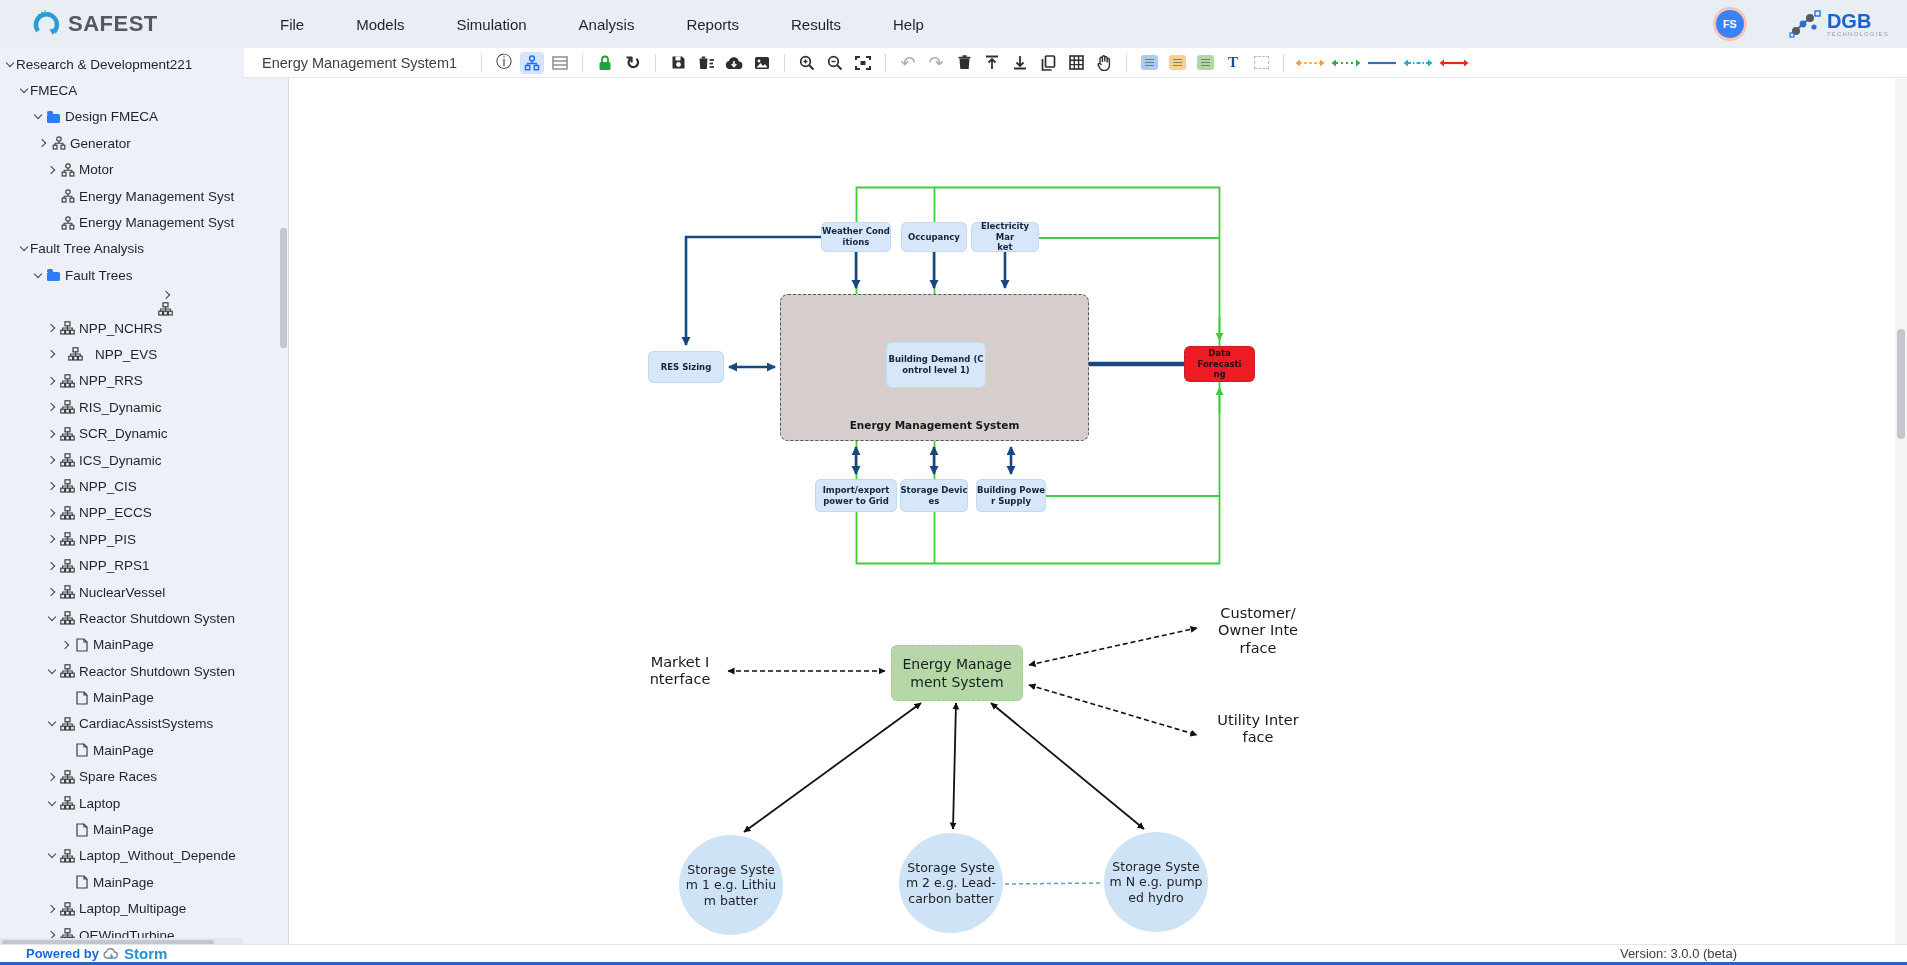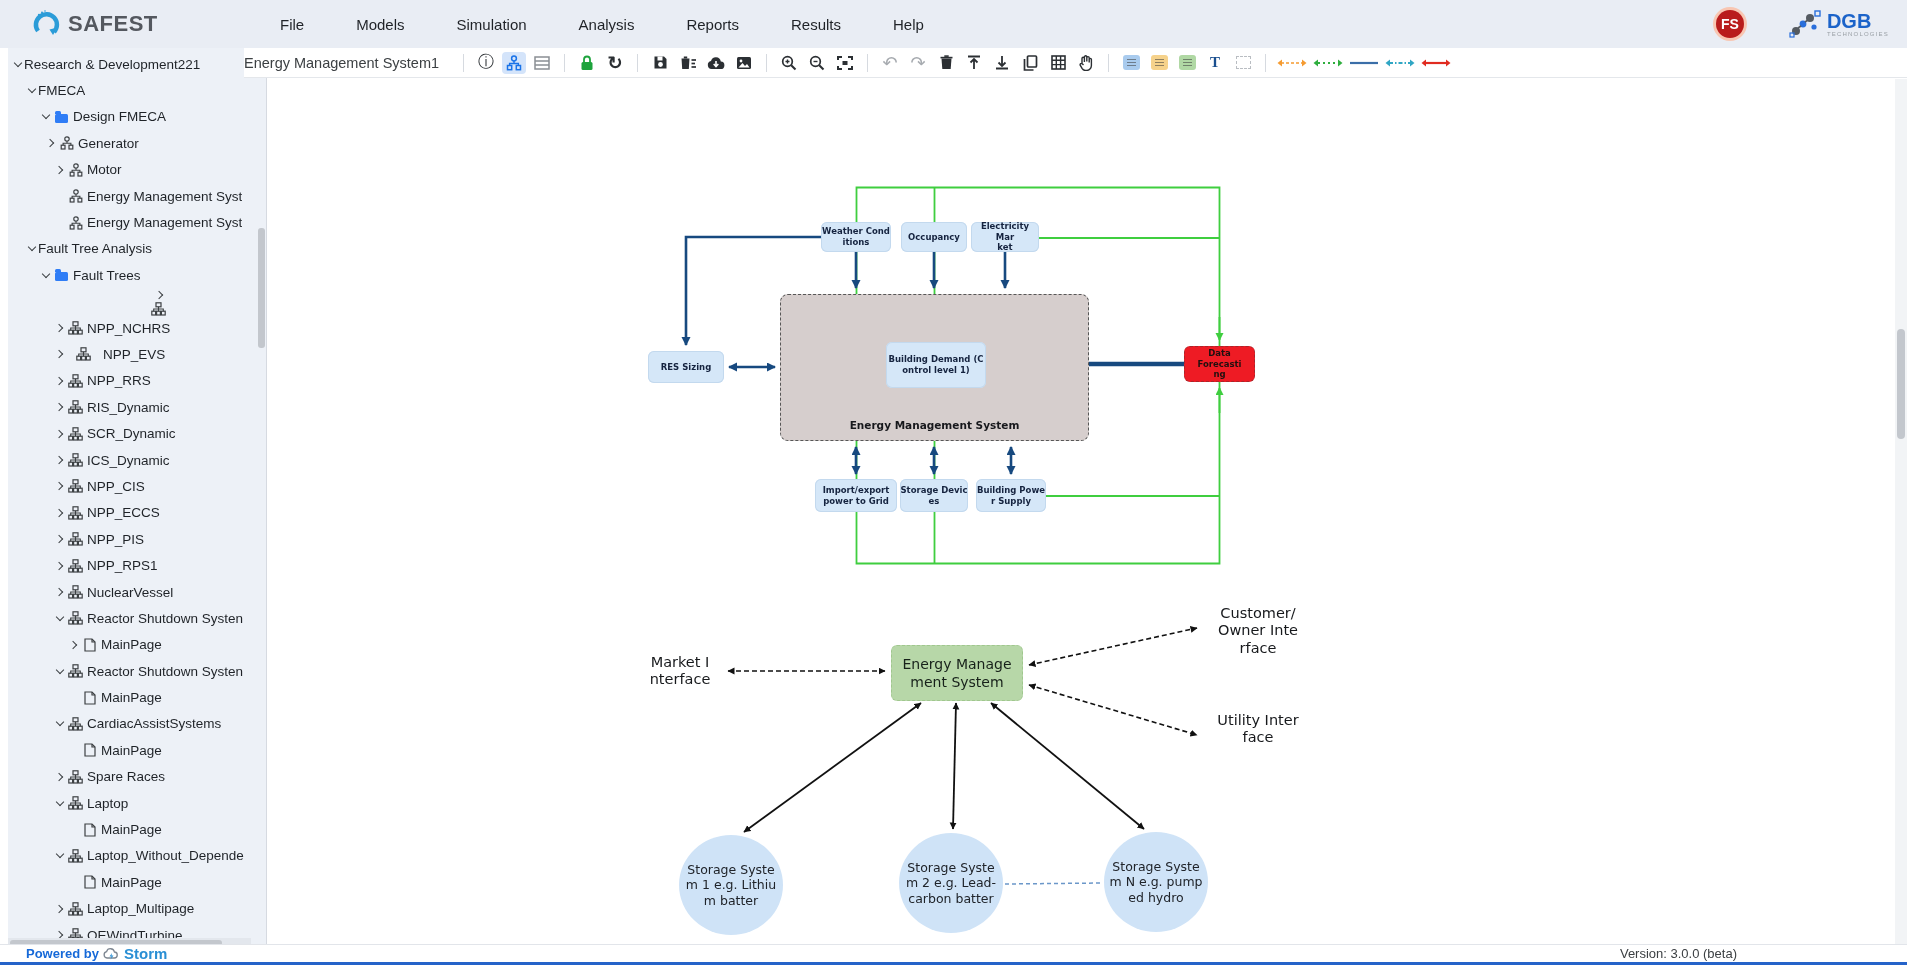--- a/index.html
+++ b/index.html
@@ -7,30 +7,30 @@
     font-family:"Liberation Sans", sans-serif; background:#fff; }
 
   
   .topbar { position:absolute; left:0; top:0; width:1907px; height:48px;
     background:#e9edf4; display:flex; align-items:center; z-index:30; }
   .logo-wrap { display:flex; align-items:center; gap:6px; padding-left:32px; width:250px; }
   .logo-text { font-size:22px; font-weight:bold; color:#54585f; letter-spacing:.5px; }
   .menus { display:flex; gap:52px; margin-left:30px; }
   .menu-item { font-size:15px; color:#1f2227; cursor:pointer; }
   .top-right { margin-left:auto; display:flex; align-items:center; gap:44px; padding-right:18px; }
-  .avatar { width:28px; height:28px; border-radius:50%; background:#b91c1c;
-    color:#fff; font-size:14px; font-weight:bold; display:flex; align-items:center;
+  .avatar { width:28px; height:28px; border-radius:50%; background:#3b82f6;
+    color:#fff; font-size:11px; font-weight:bold; display:flex; align-items:center;
     justify-content:center; box-shadow:0 0 0 3px #f8c6b2; cursor:pointer; }
   .dgb { display:flex; align-items:center; gap:5px; }
   .dgb-txt { line-height:1; }
   .dgb-name { font-size:20px; font-weight:bold; color:#1b63c9; }
   .dgb-sub { font-size:6px; color:#9aa0a6; letter-spacing:1.2px; }
 
   
-  .sidebar { position:absolute; left:8px; top:48px; width:259px; height:899px;
+  .sidebar { position:absolute; left:0; top:48px; width:289px; height:899px;
     background:#edf1f7; border-right:1px solid #d6dae1; overflow:hidden; z-index:20; }
   .trow { height:26.4px; display:flex; align-items:center; white-space:nowrap;
     cursor:pointer; color:#1f2328; font-size:13.5px; }
   .chev { width:13px; height:13px; flex:0 0 13px; display:inline-flex;
     align-items:center; justify-content:center; }
   .chev.closed::before { content:''; width:5px; height:5px;
     border-right:1.6px solid #3c4043; border-bottom:1.6px solid #3c4043;
     transform:rotate(-45deg); margin-left:-2px; }
   .chev.open::before { content:''; width:5px; height:5px;
     border-right:1.6px solid #3c4043; border-bottom:1.6px solid #3c4043;
@@ -45,21 +45,21 @@
   .sb-hscroll { position:absolute; left:0; bottom:0; width:243px; height:9px;
     background:#e3e7ed; }
   .sb-hscroll .thumb { position:absolute; left:2px; top:1.5px; height:6px;
     width:212px; background:#c3c7cd; border-radius:3px; }
   .sb-vscroll { position:absolute; right:1px; top:180px; width:7px; height:120px;
     background:#c3c7cd; border-radius:3px; }
 
   
   .toolbar { position:absolute; left:244px; top:48px; width:1663px; height:30px;
     background:#fff; border-bottom:1px solid #e4e7eb; display:flex;
-    align-items:center; z-index:25; }
+    align-items:center; padding-left:18px; z-index:25; }
   .tb-title { font-size:14.5px; color:#3c4043; margin-right:16px; }
   .tb-sep { width:1px; height:18px; background:#d6dae0; margin:0 8px; }
   .tbi { width:24px; height:22px; display:inline-flex; align-items:center;
     justify-content:center; margin:0 2px; cursor:pointer; border-radius:4px;
     color:#2b2f33; font-size:16px; }
   .tbi.sel { background:#d4e4fa; }
   .tbi.gray { color:#a7abb0; }
   .swatch { width:17px; height:15px; border-radius:3px; display:inline-flex;
     align-items:center; justify-content:center; }
   .swatch::after { content:''; width:9px; height:7px;

